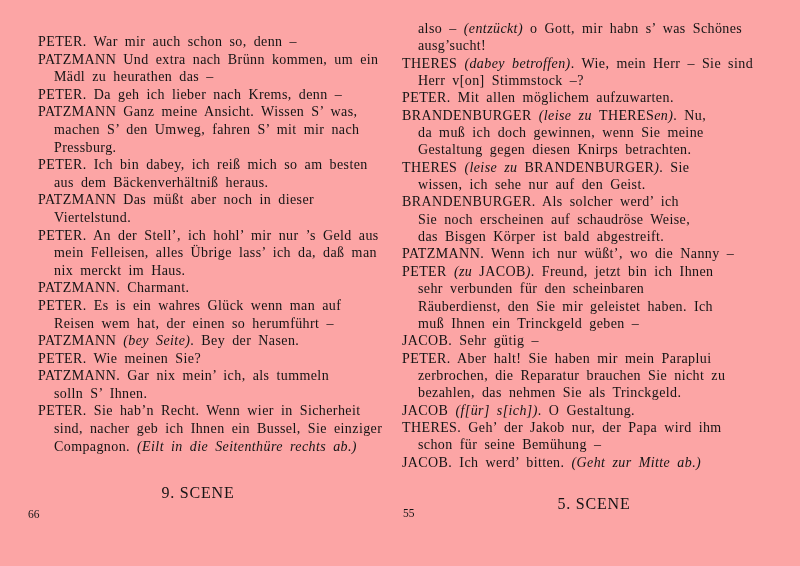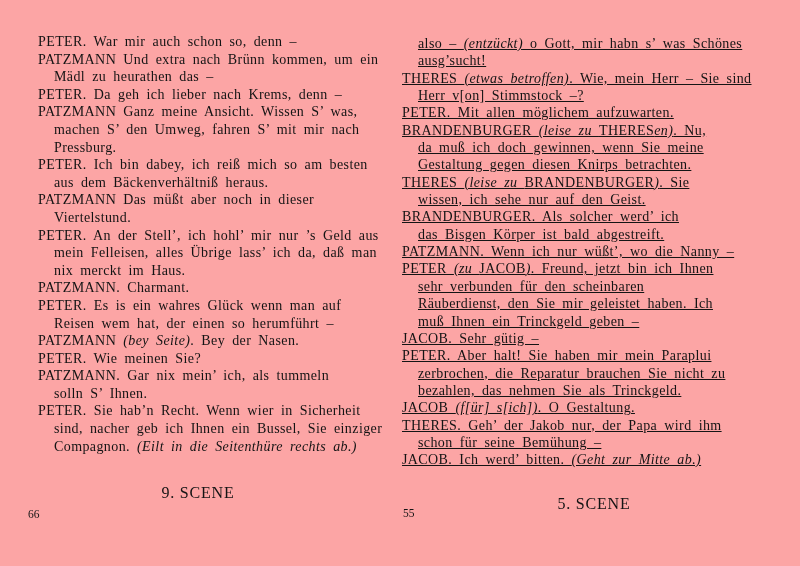--- a/index.html
+++ b/index.html
@@ -32,23 +32,22 @@
   .textblock {
     position: absolute;
   }
   .page-left .textblock {
     left: 38px;
     top: 33px;
     width: 360px;
   }
   .page-right .textblock {
     left: 2px;
-    top: 35px;
+    top: 20px;
     width: 392px;
-    text-decoration: underline;
   }
 
   .line {
     white-space: nowrap;
     font-size: 14px;
     letter-spacing: 0.4px;
     word-spacing: 3.2px;
   }
   .page-left  .line { height: 17.6px; line-height: 17.6px; }
   .page-right .line { height: 17.35px; line-height: 17.35px; }
@@ -107,29 +106,30 @@
         <div class="line ind"><span>Compagnon. </span><span class="it">(Eilt in die Seitenthüre rechts ab.)</span></div>
       </div>
     <div class="scene-heading">9. SCENE</div>
     <div class="page-number">66</div>
   </section>
 
   <section class="page page-right">
     <div class="textblock">
         <div class="line ind"><span>also – </span><span class="it">(entzückt)</span><span> o Gott, mir habn s’ was Schönes</span></div>
         <div class="line ind"><span>ausg’sucht!</span></div>
-        <div class="line"><span>THERES </span><span class="it">(etwas betroffen)</span><span>. Wie, mein Herr – Sie sind</span></div>
+        <div class="line"><span>THERES </span><span class="it">(dabey betroffen)</span><span>. Wie, mein Herr – Sie sind</span></div>
         <div class="line ind"><span>Herr v[on] Stimmstock –?</span></div>
         <div class="line"><span>PETER. Mit allen möglichem aufzuwarten.</span></div>
         <div class="line"><span>BRANDENBURGER </span><span class="it">(leise zu </span><span>THERES</span><span class="it">en)</span><span>. Nu,</span></div>
         <div class="line ind"><span>da muß ich doch gewinnen, wenn Sie meine</span></div>
         <div class="line ind"><span>Gestaltung gegen diesen Knirps betrachten.</span></div>
         <div class="line"><span>THERES </span><span class="it">(leise zu </span><span>BRANDENBURGER</span><span class="it">)</span><span>. Sie</span></div>
         <div class="line ind"><span>wissen, ich sehe nur auf den Geist.</span></div>
         <div class="line"><span>BRANDENBURGER. Als solcher werd’ ich</span></div>
+        <div class="line ind"><span>Sie noch erscheinen auf schaudröse Weise,</span></div>
         <div class="line ind"><span>das Bisgen Körper ist bald abgestreift.</span></div>
         <div class="line"><span>PATZMANN. Wenn ich nur wüßt’, wo die Nanny –</span></div>
         <div class="line"><span>PETER </span><span class="it">(zu </span><span>JACOB</span><span class="it">)</span><span>. Freund, jetzt bin ich Ihnen</span></div>
         <div class="line ind"><span>sehr verbunden für den scheinbaren</span></div>
         <div class="line ind"><span>Räuberdienst, den Sie mir geleistet haben. Ich</span></div>
         <div class="line ind"><span>muß Ihnen ein Trinckgeld geben –</span></div>
         <div class="line"><span>JACOB. Sehr gütig –</span></div>
         <div class="line"><span>PETER. Aber halt! Sie haben mir mein Paraplui</span></div>
         <div class="line ind"><span>zerbrochen, die Reparatur brauchen Sie nicht zu</span></div>
         <div class="line ind"><span>bezahlen, das nehmen Sie als Trinckgeld.</span></div>

